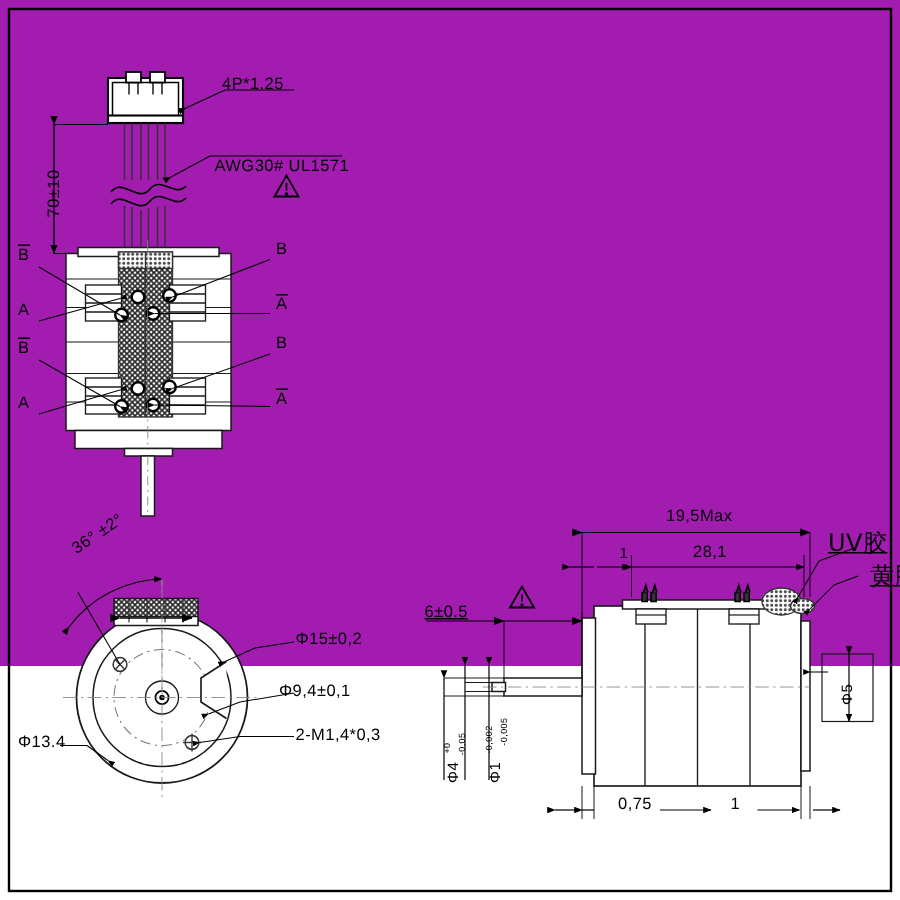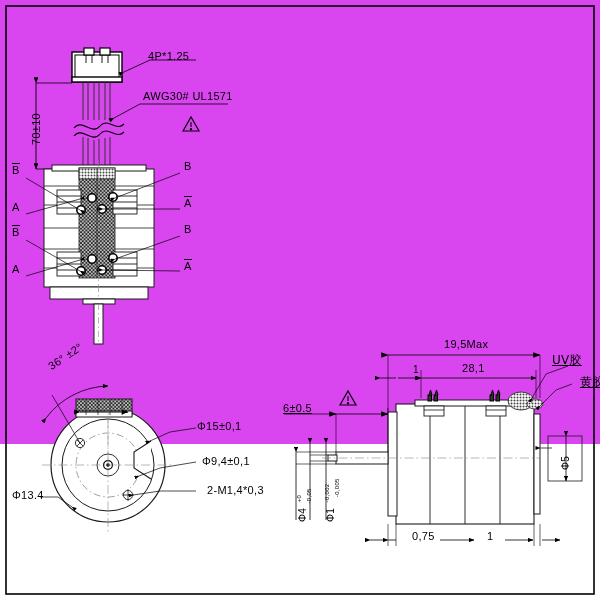--- a/index.html
+++ b/index.html
@@ -1,27 +1,27 @@
 <!DOCTYPE html>
 <html><head>
 <meta charset="utf-8">
 <style>
   html,body{margin:0;padding:0;background:#ffffff;}
   body{width:600px;height:600px;overflow:hidden;
        font-family:"Liberation Sans","DejaVu Sans",sans-serif;color:#000;}
-  #sheet{position:relative;width:600px;height:444px;background:#d946ef;text-decoration:underline;}
+  #sheet{position:relative;width:600px;height:444px;background:#a21caf;text-decoration:underline;}
   #sheet svg{position:absolute;left:0;top:0;}
   .lbl{position:absolute;white-space:nowrap;font-size:11px;letter-spacing:.3px;
        font-family:"Liberation Sans","DejaVu Sans",sans-serif;color:#000;}
   .lbl.u{text-decoration:underline;}
   .xs{font-size:6px;}
   .rot90{transform:rotate(-90deg);transform-origin:left top;}
   .ovl{position:relative;display:inline-block;}
   .ovl::before{content:"";position:absolute;left:0;right:0;top:-1px;border-top:1px solid #000;}
-  .cn{font-family:"DejaVu Sans",sans-serif;font-size:12px;}
+  .cn{font-family:"DejaVu Sans",sans-serif;font-size:16px;}
   .stk{position:absolute;}
 </style>
 </head>
 <body>
 
 <div id="sheet">
 
   <svg width="600" height="600" viewBox="0 0 600 600">
     <defs>
       <marker id="ah" markerWidth="9" markerHeight="7" refX="8.5" refY="3.5" orient="auto">
@@ -359,21 +359,21 @@
 
     <g stroke="#000" stroke-width="1.2" fill="none">
       <path d="M340 405 L348 391 L356 405 Z"></path>
       <line x1="348" y1="396" x2="348" y2="401" stroke-width="1.1"></line>
       <circle cx="348" cy="403.3" r="0.6" fill="#000"></circle>
     </g>
   </svg>
 
   <div class="lbl" style="left:148px;top:50px;">4P*1.25</div>
 
-  <div class="lbl" style="left:143px;top:90px;">AWG30# UL1571</div>
+  <div class="lbl" style="left:143px;top:105px;">AWG30# UL1571</div>
 
   <div class="lbl rot90" style="left:30px;top:145px;">70±10</div>
 
   <div class="lbl" style="left:12px;top:164px;">
     <span class="ovl">B</span>
   </div>
   <div class="lbl" style="left:12px;top:201px;">
     <span>A</span>
   </div>
   <div class="lbl" style="left:12px;top:226px;">
@@ -391,25 +391,25 @@
   </div>
   <div class="lbl" style="left:184px;top:223px;">
     <span>B</span>
   </div>
   <div class="lbl" style="left:184px;top:260px;">
     <span class="ovl">A</span>
   </div>
 
   <div class="lbl" style="left:46px;top:362px;transform:rotate(-34deg);transform-origin:left top;">36°  ±2°</div>
 
-  <div class="lbl" style="left:197px;top:420px;">Φ15±0,1</div>
-
-  <div class="lbl" style="left:202px;top:455px;text-align:right;">Φ9,4±0,1</div>
-
-  <div class="lbl" style="left:207px;top:484px;">2-M1,4*0,3</div>
+  <div class="lbl" style="left:197px;top:420px;">Φ15±0,2</div>
+
+  <div class="lbl" style="left:186px;top:455px;text-align:right;">Φ9,4±0,1</div>
+
+  <div class="lbl" style="left:197px;top:484px;">2-M1,4*0,3</div>
 
   <div class="lbl" style="left:12px;top:489px;">Φ13.4</div>
 
   <div class="lbl" style="left:444px;top:338px;">19,5Max</div>
 
   <div class="lbl" style="left:462px;top:362px;">28,1</div>
 
   <div class="lbl" style="left:413px;top:364px;font-size:10px;">1</div>
 
   <div class="lbl u" style="left:283px;top:402px;">6±0.5</div>

